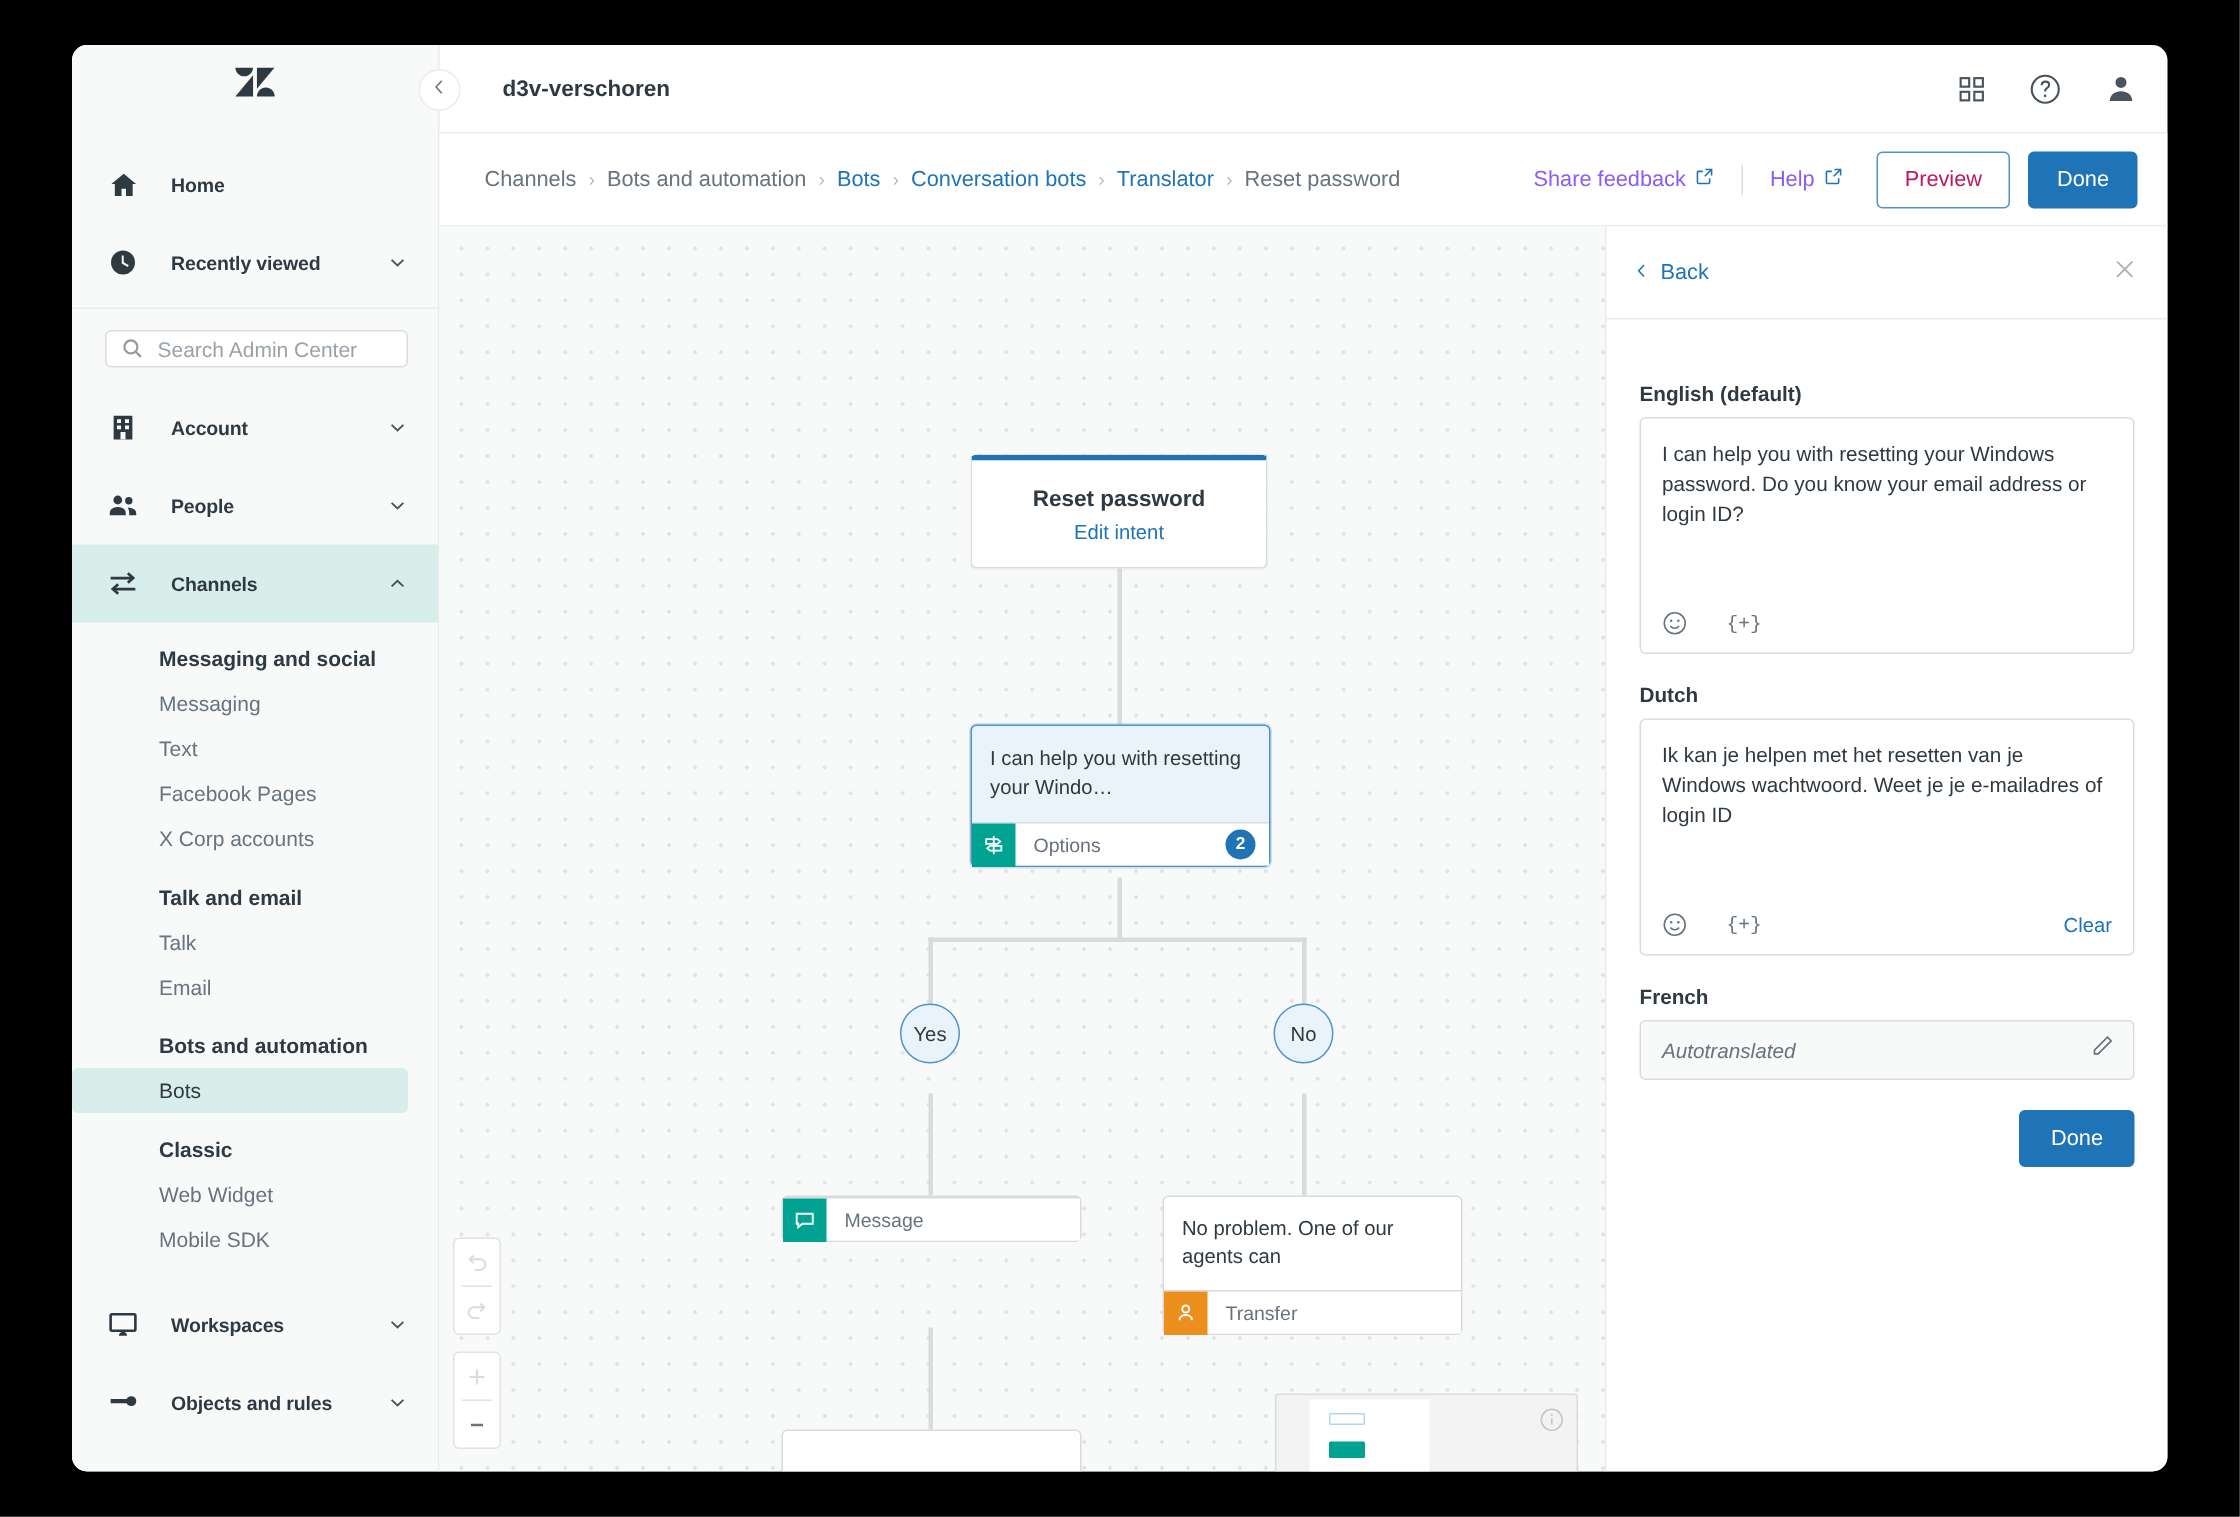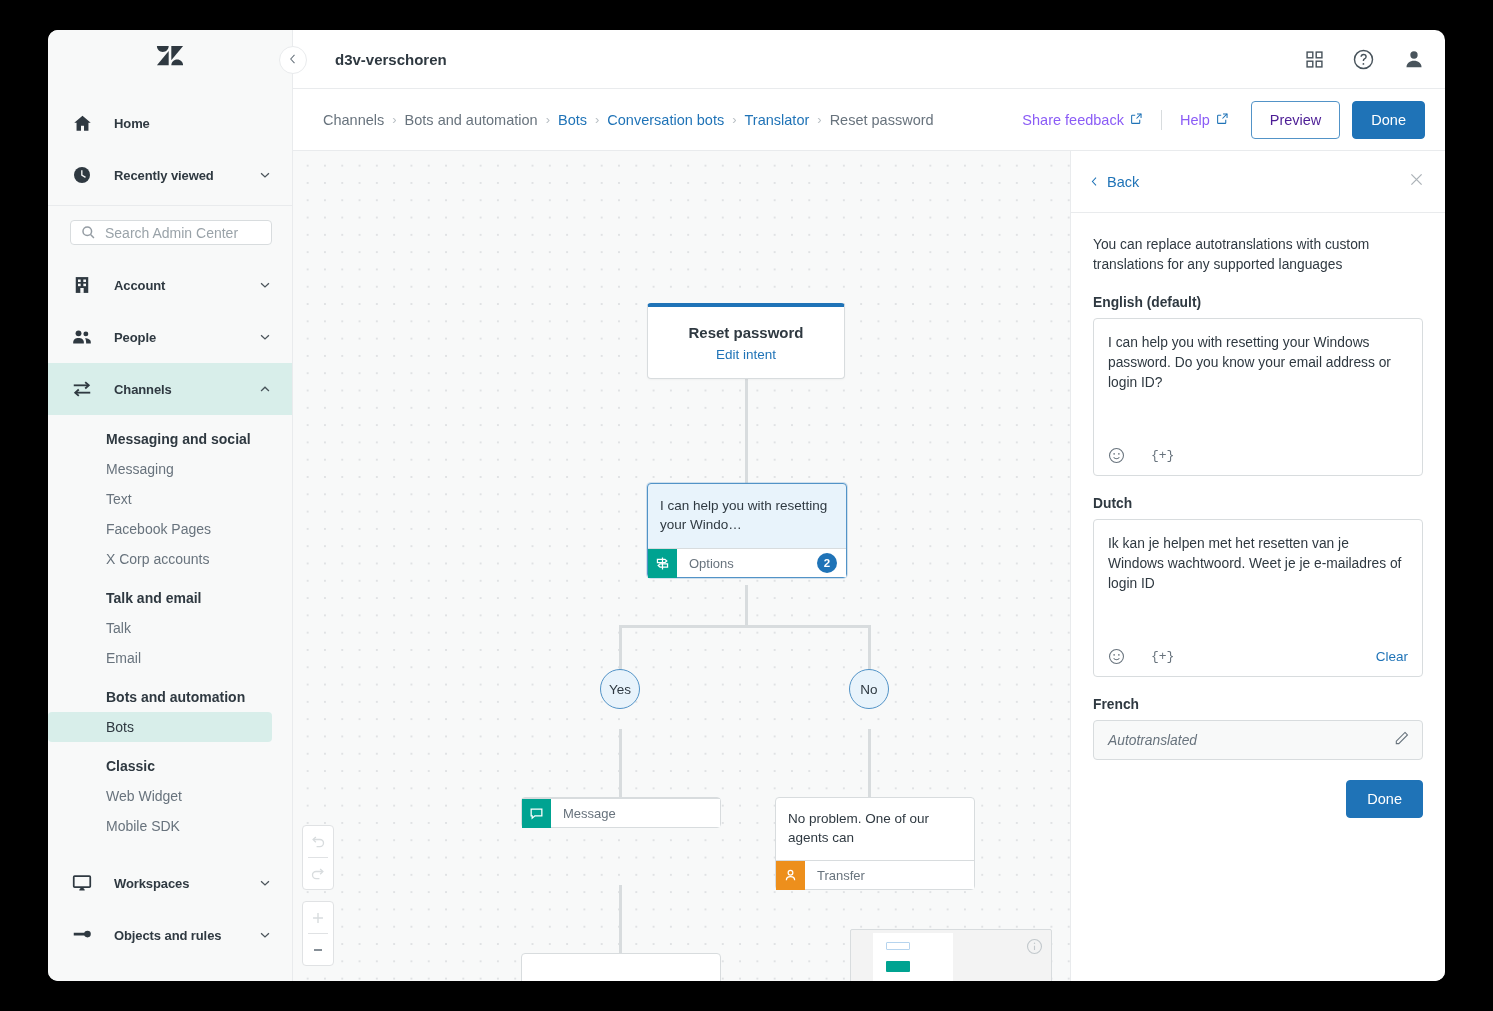--- a/index.html
+++ b/index.html
@@ -121,21 +121,21 @@
     color: #8b5cf6; font-size: 14.5px; cursor: pointer;
     display: inline-flex; align-items: center; gap: 6px;
   }
   .vdiv { width: 1px; height: 20px; background: #d8dcde; margin: 0 18px; }
   .btn {
     height: 38px; border-radius: 4px;
     font-size: 14.5px; font-family: "Liberation Sans", sans-serif;
     cursor: pointer; padding: 0 18px;
     display: inline-flex; align-items: center; justify-content: center;
   }
-  .btn-outline { border: 1px solid #5293c7; color: #4c1d95; background: #fff; margin-left: 22px; }
+  .btn-outline { border: 1px solid #5293c7; color: #be185d; background: #fff; margin-left: 22px; }
   .btn-primary { border: 1px solid #1f73b7; background: #1f73b7; color: #fff; margin-left: 12px; }
 
   .content-row { flex: 1; display: flex; min-height: 0; }
 
   
   .canvas {
     flex: 1; position: relative; min-width: 0;
     background-color: #f8f9f9;
     background-image: radial-gradient(#e0e2e4 1.1px, transparent 1.1px);
     background-size: 17.3px 17.3px;
@@ -633,21 +633,20 @@
             <span>Back</span>
           </span>
           <span class="rp-close">
             <svg width="17" height="17" viewBox="0 0 18 18" fill="none" stroke="#68737d" stroke-width="1.35">
                 <path d="M3.6 3.6 14.4 14.4M14.4 3.6 3.6 14.4"></path>
               </svg>
           </span>
         </div>
 
         <div class="rp-body">
-          <p class="rp-desc">You can replace autotranslations with custom translations for any supported languages</p>
 
           <div class="rp-label">English (default)</div>
           <div class="ta-box">
             <div class="ta-text">I can help you with resetting your Windows password. Do you know your email address or login ID?</div>
             <div class="ta-tools">
               <span class="tool">
                 <svg width="17" height="17" viewBox="0 0 20 20" fill="none" stroke="#68737d" stroke-width="1.25">
                     <circle cx="10" cy="10" r="8.2"></circle>
                     <circle cx="7.2" cy="8.1" r=".95" fill="#68737d" stroke="none"></circle>
                     <circle cx="12.8" cy="8.1" r=".95" fill="#68737d" stroke="none"></circle>

